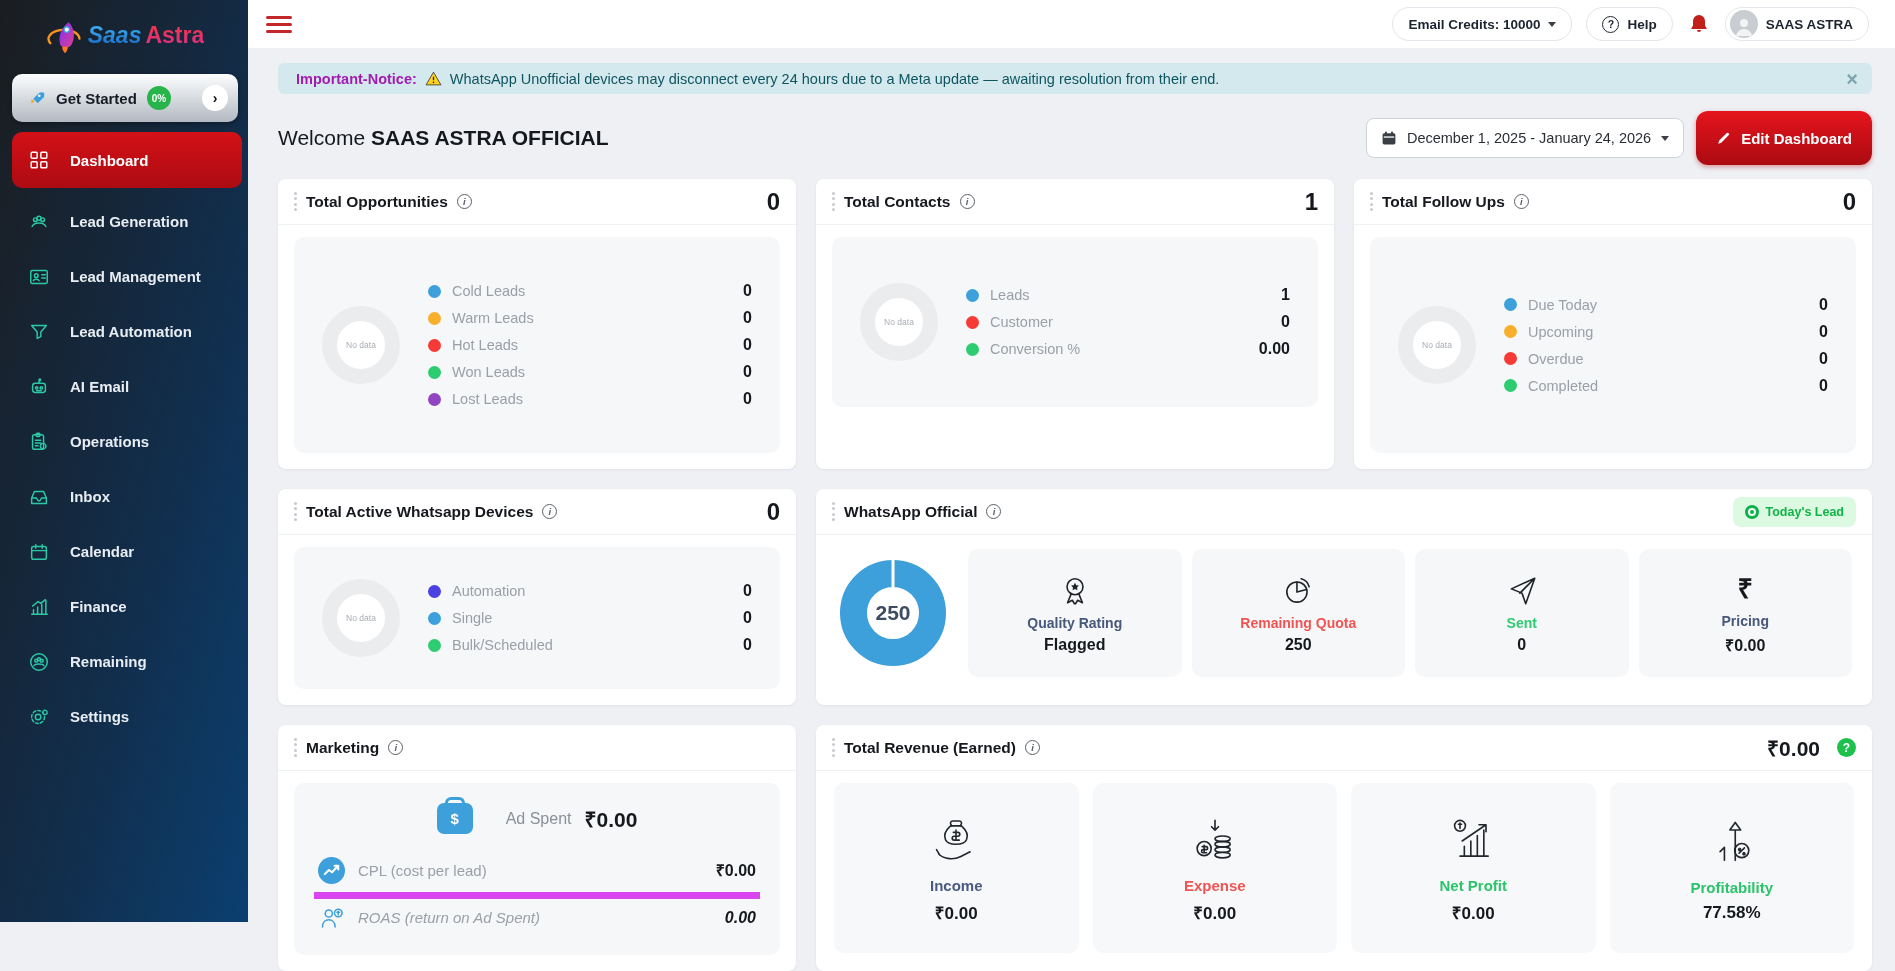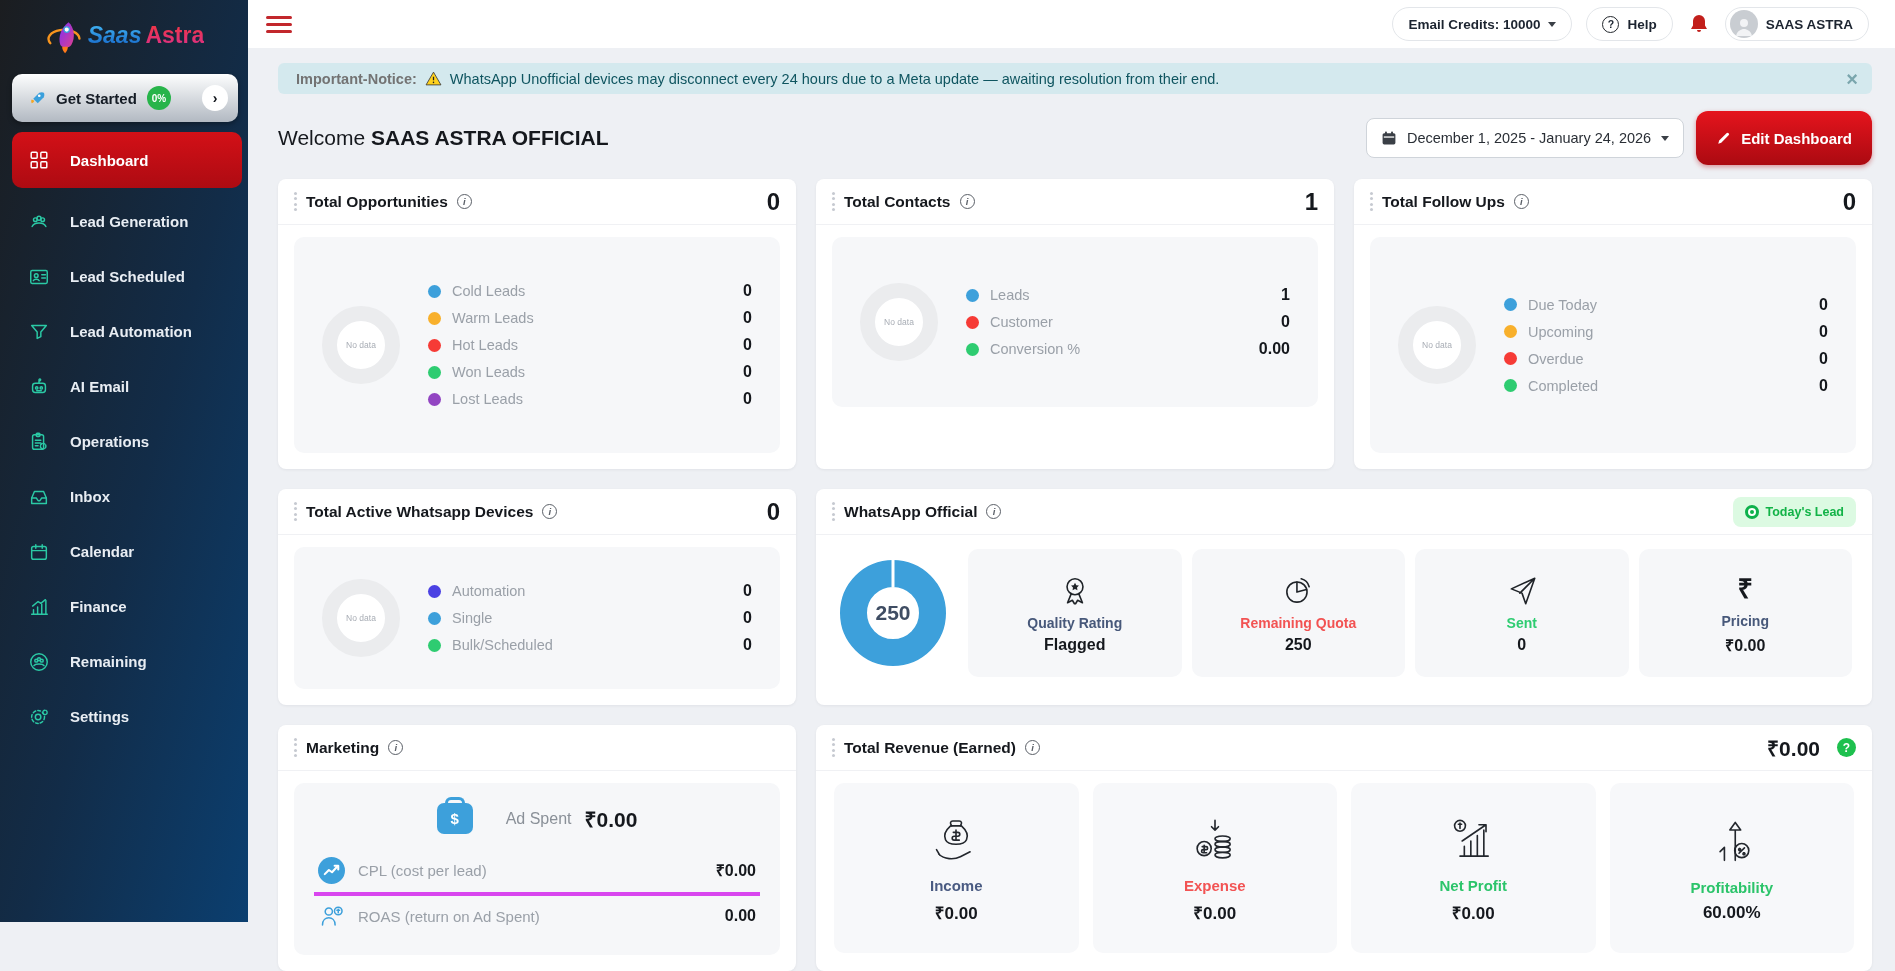--- a/index.html
+++ b/index.html
@@ -41,21 +41,21 @@
     display:flex; align-items:center; gap:8px; padding:0 15px; font-family:inherit; font-size:13.5px; font-weight:700; color:#1c2430; }
   .caret-sm { width:0; height:0; border-left:4px solid transparent; border-right:4px solid transparent; border-top:5px solid #3a3f46; }
   .help-q { width:17px; height:17px; border:1.5px solid #23272d; border-radius:50%; display:flex; align-items:center; justify-content:center; font-size:10.5px; font-weight:700; }
   .bell-btn { border:none; background:none; cursor:pointer; width:24px; height:24px; }
   .user-pill { padding-left:4px; }
   .avatar { width:28px; height:28px; border-radius:50%; background:#c9cdd2; display:flex; align-items:flex-end; justify-content:center; overflow:hidden; }
 
   .content { flex:1; padding:15px 23px 0 30px; display:flex; flex-direction:column; overflow:hidden; }
 
   .banner { height:40px; background:#d4e9ee; border-radius:6px; display:flex; align-items:center; gap:8px; padding:0 16px 0 18px; position:relative; }
-  .banner-prefix { font-size:14.5px; font-weight:800; color:#737373; }
+  .banner-prefix { font-size:14.5px; font-weight:800; color:#a21caf; }
   .banner-text { font-size:14.5px; color:#0f5560; }
   .banner-close { position:absolute; right:14px; top:50%; transform:translateY(-50%); border:none; background:none; cursor:pointer;
     font-size:20px; font-weight:700; color:#7aa6ad; line-height:1; }
 
   .welcome-row { margin:17px 0 14px; display:flex; align-items:center; justify-content:space-between; }
   .welcome { font-size:21px; color:#15181d; }
   .welcome .greet { font-weight:400; }
   .welcome .uname { font-weight:800; }
   .toolbar { display:flex; align-items:center; gap:12px; }
   .date-pill { height:40px; background:#fff; border:1px solid #cfd4da; border-radius:8px; cursor:pointer;
@@ -108,21 +108,21 @@
   
   .mpanel { background:#f6f7f9; border-radius:10px; margin:12px 16px 16px; flex:1; padding:4px 20px 10px; display:flex; flex-direction:column; }
   .adspent-row { display:flex; align-items:center; justify-content:center; gap:13px; padding:16px 0 14px; }
   .adicon { width:36px; height:31px; background:#3da0db; border-radius:7px; position:relative;
     display:flex; align-items:center; justify-content:center; color:#fff; font-size:15px; font-weight:800; }
   .adicon::before { content:''; position:absolute; top:-6px; left:50%; transform:translateX(-50%);
     width:14px; height:9px; border:3px solid #3da0db; border-bottom:none; border-radius:6px 6px 0 0; }
   .adlabel { font-size:16px; color:#8a9098;margin-left:20px; }
   .advalue { font-size:21px; font-weight:800; color:#15181d; }
   .mrow { display:flex; align-items:center; gap:13px; height:44px; padding:0 4px; }
-  .mrow + .mrow { border-top:4px solid #d946ef; }
+  .mrow + .mrow { border-top:7px solid #d946ef;font-style:italic; }
   .micon { width:27px; height:27px; flex-shrink:0; display:flex; align-items:center; justify-content:center; }
   .mlabel { font-size:15px; color:#9aa0a8; }
   .mvalue { margin-left:auto; font-size:16px; font-weight:800; color:#15181d; }
 
   
   .qbadge { width:19px; height:19px; border-radius:50%; background:#1ec04e; color:#fff; font-size:12px; font-weight:800;
     display:flex; align-items:center; justify-content:center; margin-left:8px; cursor:pointer; }
   .ctotal-sm { margin-left:auto; font-size:21px; font-weight:800; color:#15181d; }
   .revbody { flex:1; display:grid; grid-template-columns:repeat(4,1fr); gap:14px; padding:12px 18px 18px; }
   .rtile { background:#f7f8fa; border-radius:10px; display:flex; flex-direction:column; align-items:center; justify-content:center; gap:7px; }
@@ -193,21 +193,21 @@
         <span>Lead Generation</span>
       </div>
       <div class="nav-item">
         <span class="nicon">
           <svg viewBox="0 0 24 24">
               <rect x="3" y="5" width="18" height="14" rx="1.5"></rect>
               <circle cx="9" cy="10.5" r="2"></circle>
               <path d="M5.8 16c.8-2 5.6-2 6.4 0M15 9.5h4M15 13h4"></path>
             </svg>
         </span>
-        <span>Lead Scheduled</span>
+        <span>Lead Management</span>
       </div>
       <div class="nav-item">
         <span class="nicon">
           <svg viewBox="0 0 24 24">
               <path d="M4 5h16l-6 7v5l-4 2v-7z"></path>
             </svg>
         </span>
         <span>Lead Automation</span>
       </div>
       <div class="nav-item">
@@ -684,21 +684,21 @@
             <div class="rtile">
               <span class="rticon">
                 <svg viewBox="0 0 48 48" width="52" height="52">
                     <path d="M27 40V12m0 0h-5l5-7 5 7h-5"></path>
                     <path d="M17 40v-12l-4 4"></path>
                     <circle cx="33" cy="31" r="6.5"></circle>
                     <path d="M30.5 33.5l5-5M31 29.2a.9.9 0 1 0 .1 0M35 33a.9.9 0 1 0 .1 0"></path>
                   </svg>
               </span>
               <span class="rtlabel" style="color: rgb(43, 196, 106);">Profitability</span>
-              <span class="rtvalue">60.00%</span>
+              <span class="rtvalue">77.58%</span>
             </div>
           </div>
         </section>
 
       </div>
     </div>
   </div>
 </div>
 
 </body></html>

